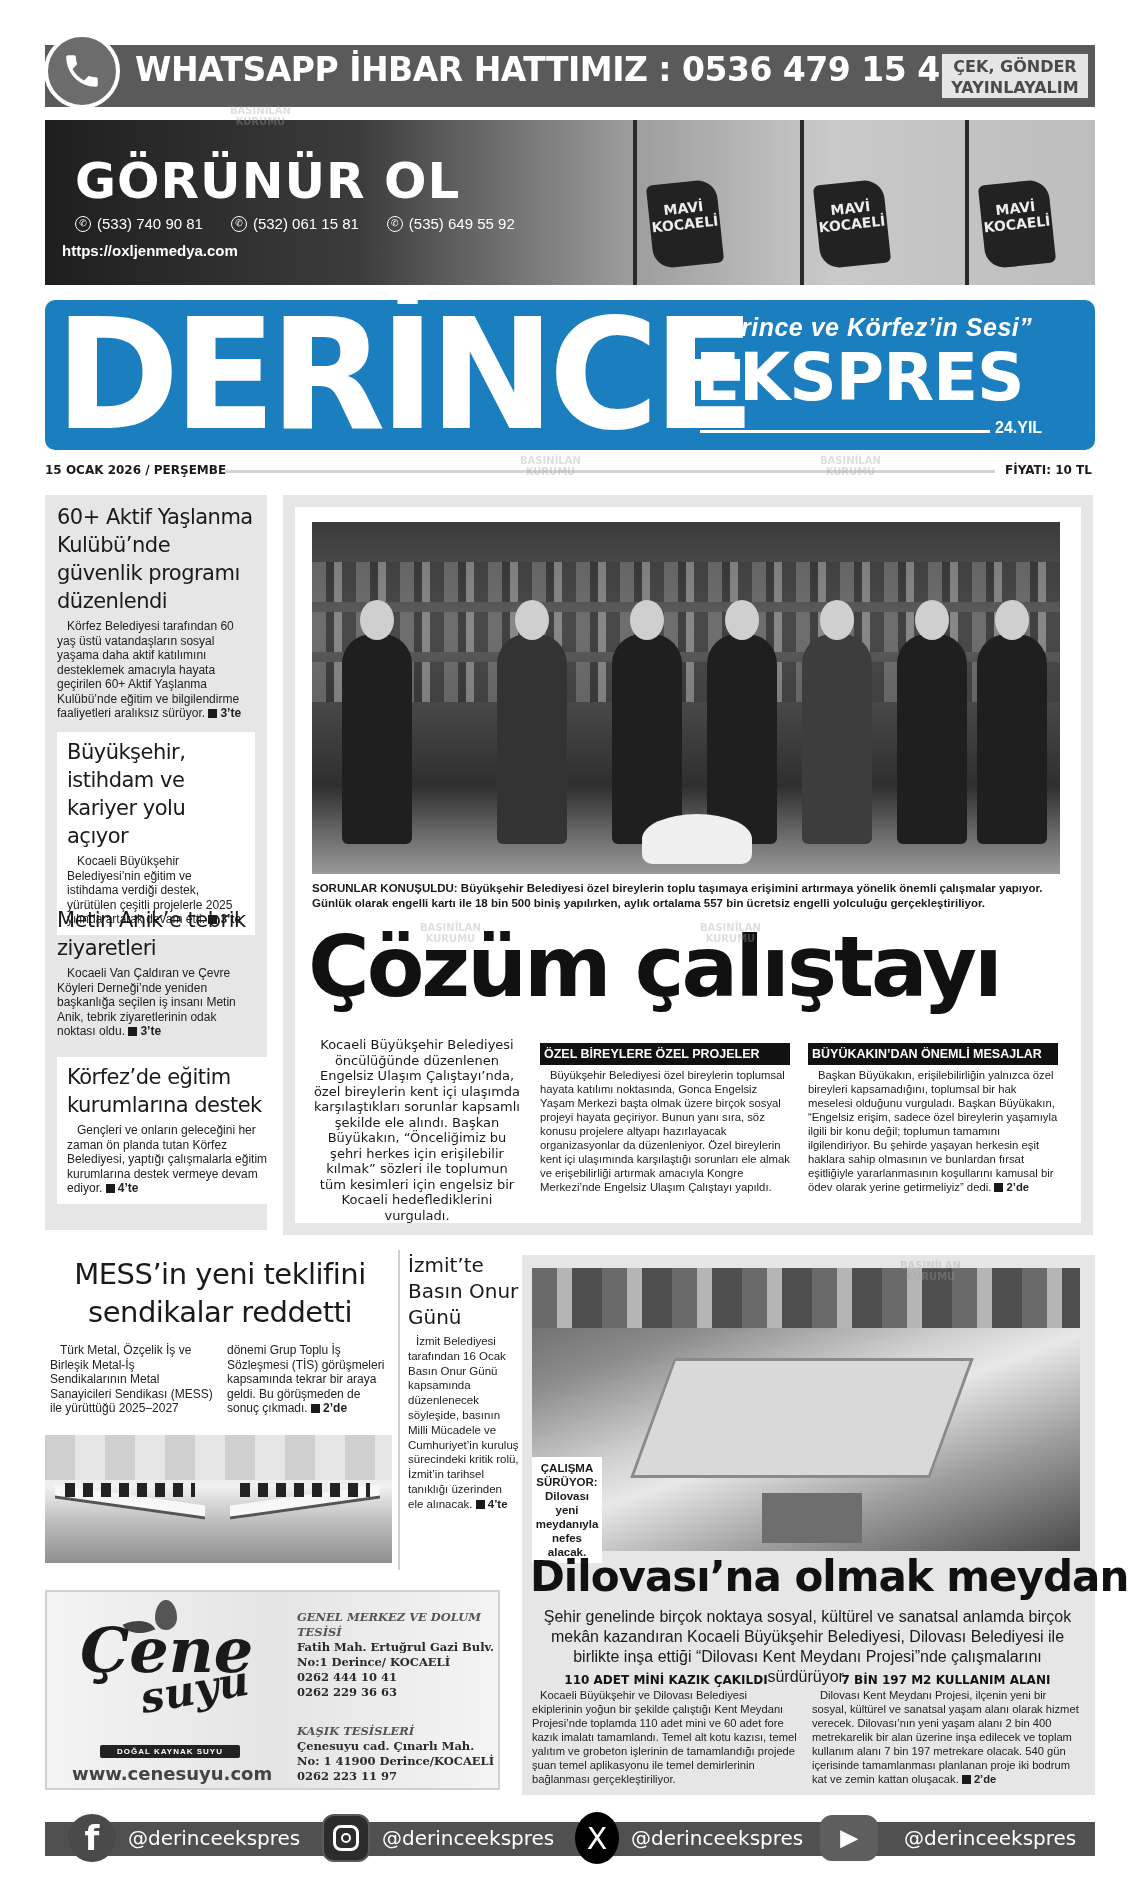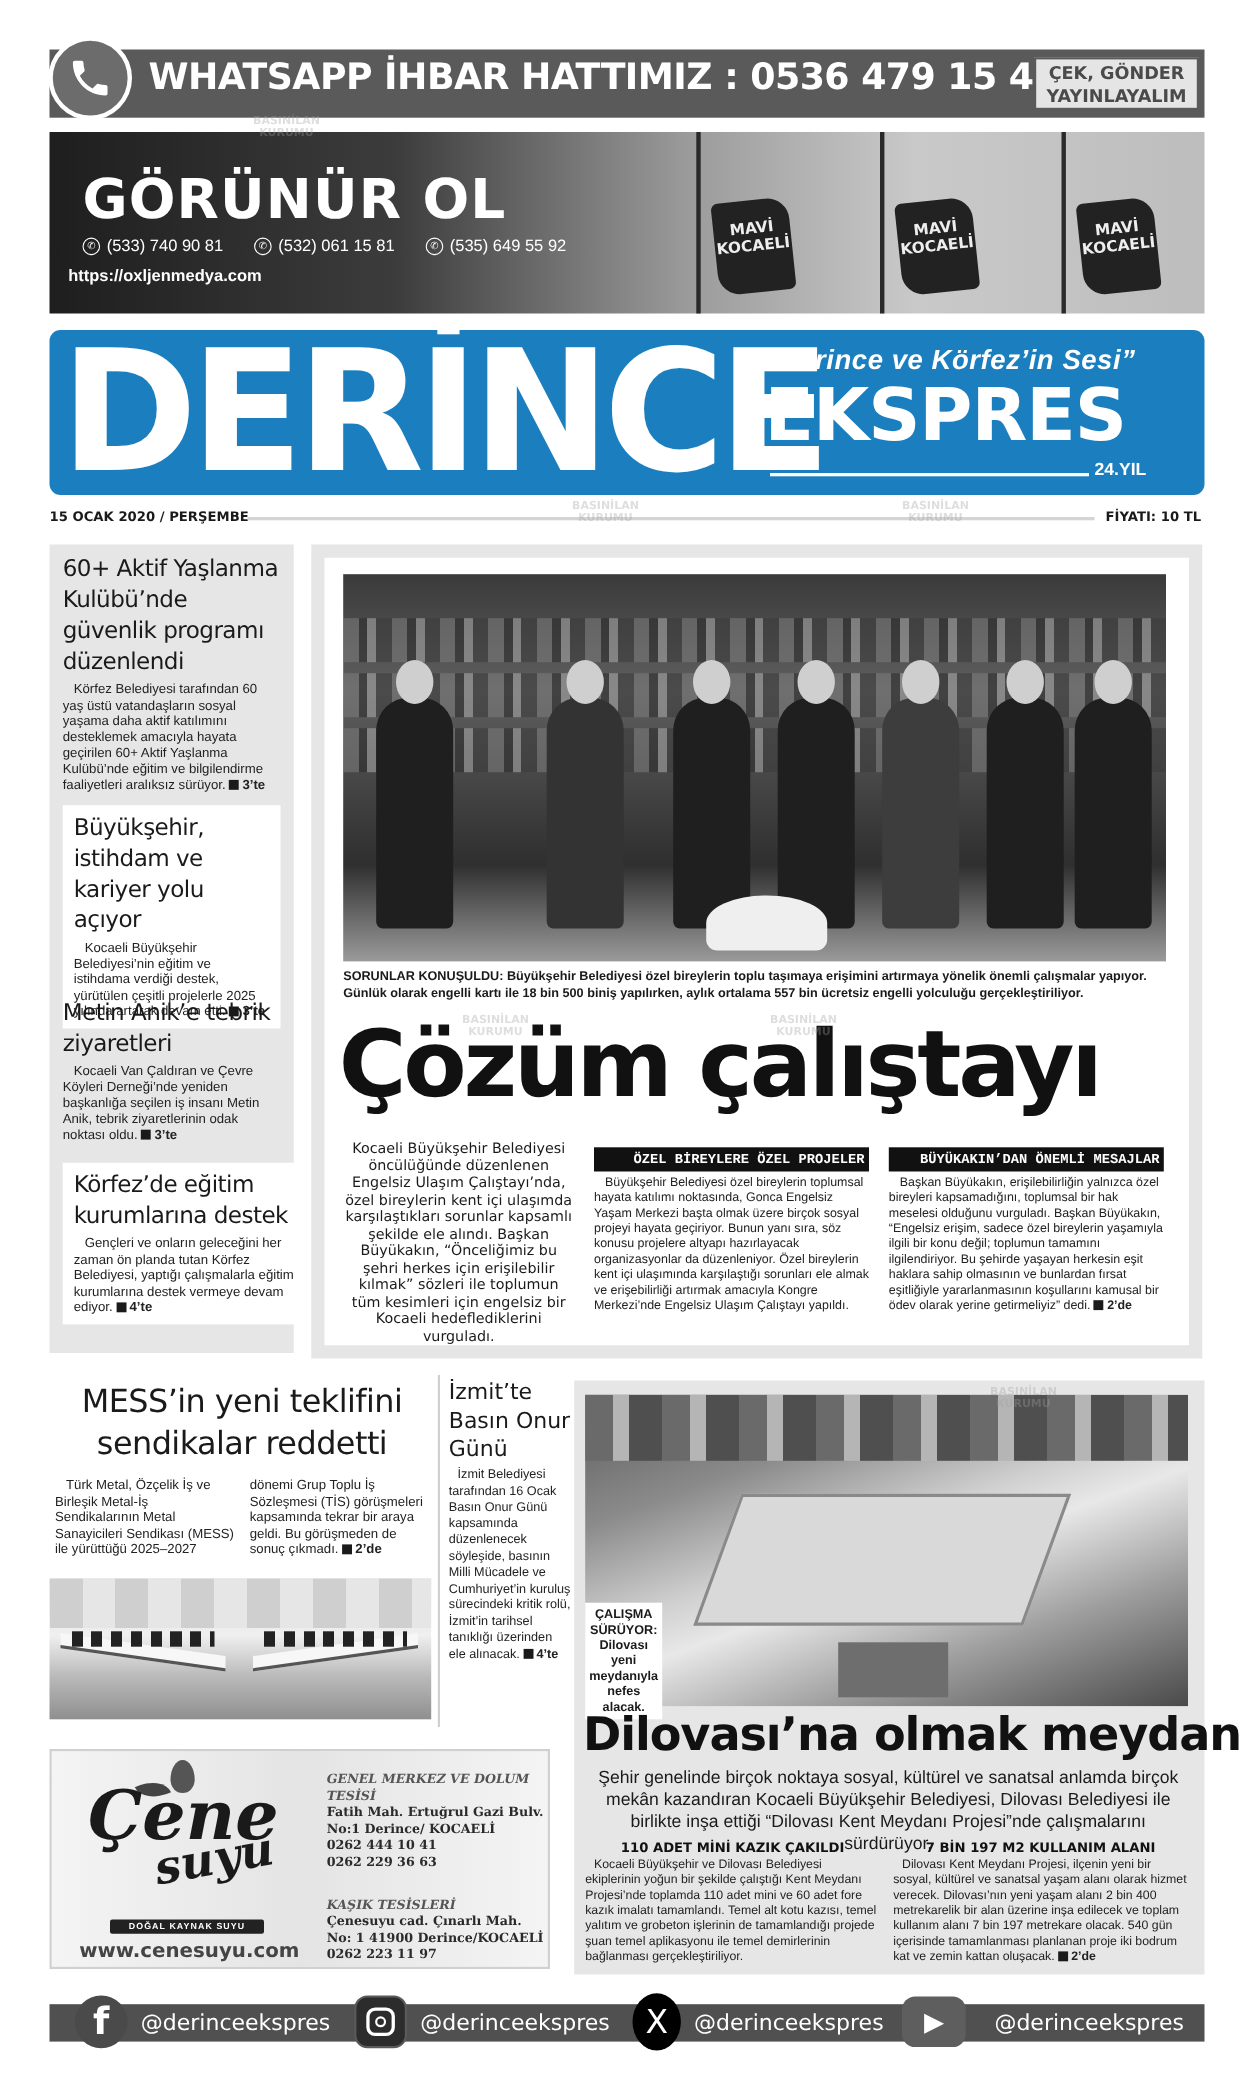--- a/index.html
+++ b/index.html
@@ -49,21 +49,21 @@
   .main-frame { left: 283px; top: 495px; width: 810px; height: 740px; background: #e6e6e6; }
   .main-inner { left: 295px; top: 507px; width: 786px; height: 716px; background: #ffffff; }
   .main-photo { left: 312px; top: 522px; width: 748px; height: 352px; background: linear-gradient(180deg, #3a3a3a 0%, #5f5f5f 30%, #444 55%, #2f2f2f 75%, #9a9a9a 100%); overflow: hidden; }
   .crowd-row { position: absolute; left: 0; width: 100%; height: 40px; background: repeating-linear-gradient(90deg, #7c7c7c 0 14px, #2a2a2a 14px 22px, #aaa 22px 30px, #3a3a3a 30px 44px); opacity: 0.55; }
   .person { position: absolute; bottom: 30px; width: 70px; height: 210px; background: #1f1f1f; border-radius: 30px 30px 6px 6px; }
   .head { position: absolute; top: -34px; left: 18px; width: 34px; height: 40px; border-radius: 50%; background: #cfcfcf; }
   .caption { left: 312px; top: 881px; width: 750px; font-size: 11.5px; line-height: 15px; font-weight: bold; color: #1a1a1a; }
   .main-headline { left: 308px; top: 912px; font-family: "DejaVu Sans", sans-serif; font-weight: bold; font-size: 84px; letter-spacing: -3px; line-height: 110px; color: #111; }
   .main-lead { left: 312px; top: 1037px; width: 210px; font-family: "DejaVu Sans", sans-serif; font-size: 13px; line-height: 15.5px; text-align: center; color: #1a1a1a; }
   .sub-col { width: 250px; }
-  .sub-head { background: #111111; color: #ffffff; font-family: Liberation Mono, monospace; font-weight: bold; font-size: 12.5px; line-height: 20px; text-align: right; padding: 1px 4px; }
+  .sub-head { background: #111111; color: #ffffff; font-family: Liberation Sans, sans-serif; font-weight: bold; font-size: 12.5px; line-height: 20px; text-align: left; padding: 1px 4px; }
   .sub-body { font-size: 11.3px; line-height: 14px; color: #222; text-indent: 10px; margin-top: 3px; }
 
   
   .mess-head { left: 45px; top: 1255px; width: 350px; font-family: "DejaVu Sans", sans-serif; font-size: 29px; line-height: 38px; text-align: center; color: #1a1a1a; letter-spacing: -0.5px; }
   .mess-body { left: 50px; top: 1343px; width: 340px; font-size: 12px; line-height: 14.5px; color: #222; column-count: 2; column-gap: 14px; }
   .mess-body p { text-indent: 10px; }
   .mess-photo { left: 45px; top: 1435px; width: 347px; height: 128px; background: linear-gradient(180deg, #d6d6d6 0%, #f0f0f0 40%, #b9b9b9 70%, #8f8f8f 100%); overflow: hidden; }
   .table-l, .table-r { position: absolute; height: 14px; background: #f7f7f7; border-bottom: 3px solid #555; }
   .vrule { left: 398px; top: 1250px; width: 2px; height: 320px; background: #d0d0d0; }
 
@@ -140,21 +140,21 @@
 </div>
 <div class="abs ad-url">https://oxljenmedya.com</div>
 
 <div class="abs masthead"></div>
 <div class="abs mast-derince">DERİNCE</div>
 <div class="abs mast-slogan">“Derince ve Körfez’in Sesi”</div>
 <div class="abs mast-ekspres">EKSPRES</div>
 <div class="abs mast-line"></div>
 <div class="abs mast-year">24.YIL</div>
 
-<div class="abs dateline">15 OCAK 2020 / PERŞEMBE</div>
+<div class="abs dateline">15 OCAK 2026 / PERŞEMBE</div>
 <div class="abs date-rule"></div>
 <div class="abs price">FİYATI: 10 TL</div>
 
 <div class="abs left-col"></div>
 
 <div class="lstory" style="top:503px">
   <div class="lhead">60+ Aktif Yaşlanma Kulübü’nde güvenlik programı düzenlendi</div>
   <div class="lbody"><span>Körfez Belediyesi tarafından 60 yaş üstü vatandaşların sosyal yaşama daha aktif katılımını desteklemek amacıyla hayata geçirilen 60+ Aktif Yaşlanma Kulübü’nde eğitim ve bilgilendirme faaliyetleri aralıksız sürüyor.</span> <span class="ref">3’te</span></div>
 </div>
 

